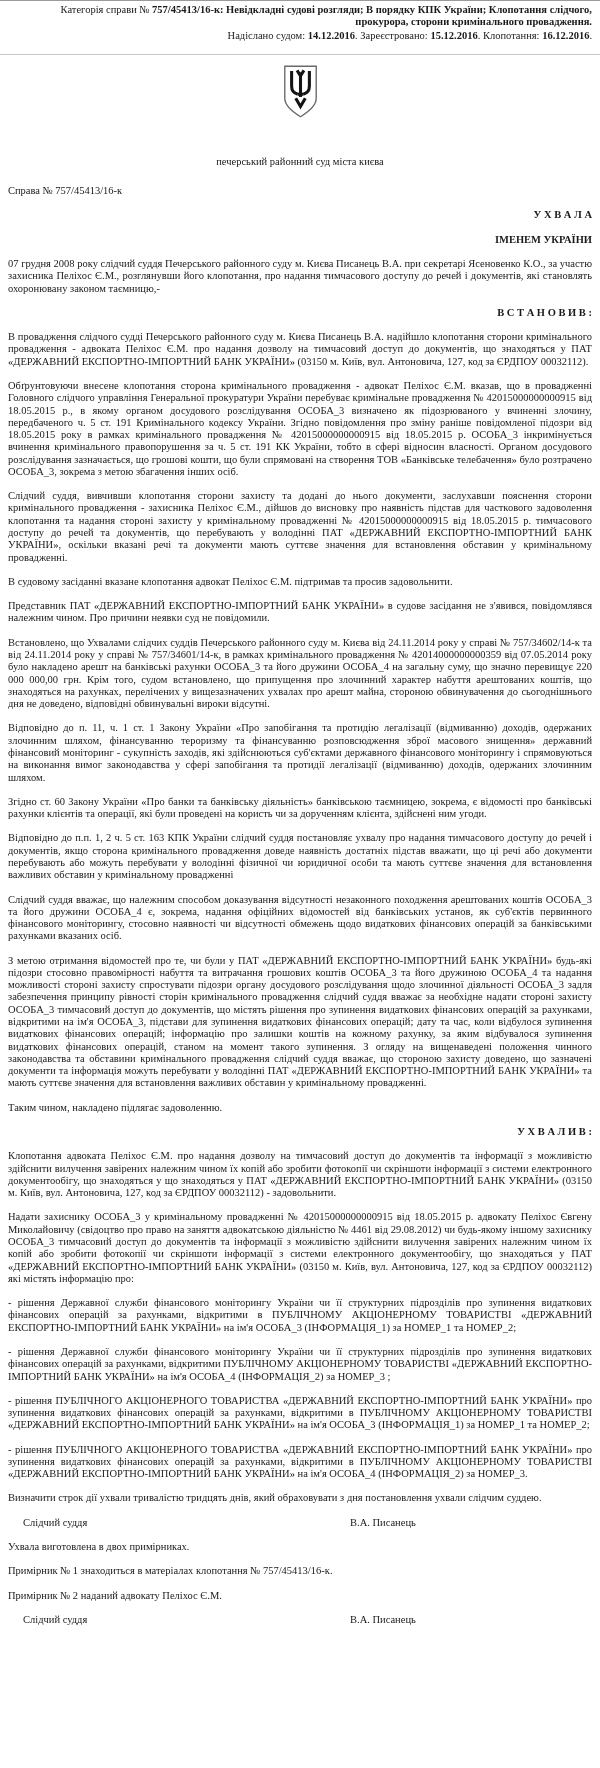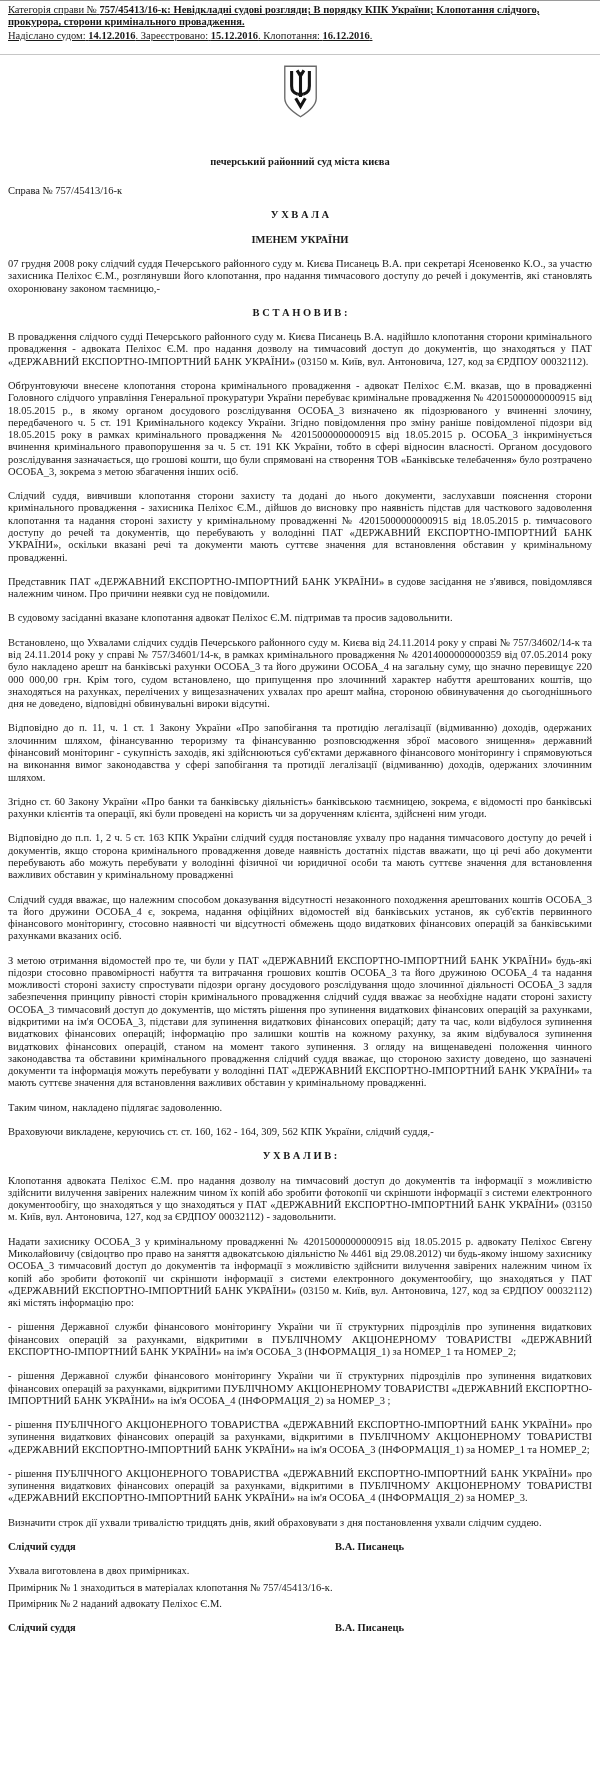--- a/index.html
+++ b/index.html
@@ -10,54 +10,54 @@
     background: #ffffff;
     color: #1a1a1a;
     font-family: "Liberation Serif", "DejaVu Serif", serif;
     font-size: 10.5px;
     line-height: 1.17;
     border-top: 1px solid #9a9a9a;
     box-sizing: border-box;
   }
   .pad { padding-left: 8px; padding-right: 8px; }
   .top-block { padding-top: 3px; }
-  .top-block p { margin: 0 0 1px 0; text-align: left; text-decoration: underline; }
+  .top-block p { margin: 0 0 1px 0; text-align: right; }
   .b { font-weight: bold; }
   .rule {
     border: none;
     border-top: 1px solid #c6c6c6;
     margin: 12px 0 0 0;
     height: 0;
   }
   .emblem-wrap {
     text-align: center;
     margin-top: 9px;
     height: 56px;
   }
   .court-name {
     text-align: center;
-    font-weight: bold;
+    font-weight: normal;
     margin: 36px 0 0 0;
   }
   .case-number {
     text-align: left;
     margin: 17px 0 0 0;
   }
   .heading {
-    text-align: center;
+    text-align: right;
     font-weight: bold;
     margin: 12px 0;
   }
   .para {
     margin: 12px 0;
     text-align: justify;
   }
-  .sig-row { display: flex; margin: 12px 0; font-weight: bold; }
+  .sig-row { display: flex; margin: 12px 15px; }
   .sig-label { flex: 0 0 327px; }
-  .note { margin: 4px 0; }
+  .note { margin: 12px 0; }
 </style>
 </head>
 <body>
 
 <div class="pad top-block">
   <p><span>Категорія справи №</span> <span class="b">757/45413/16-к: Невідкладні судові розгляди; В порядку КПК України; Клопотання слідчого, прокурора, сторони кримінального провадження.</span></p>
   <p><span>Надіслано судом:</span> <span class="b">14.12.2016</span><span>. Зареєстровано:</span> <span class="b">15.12.2016</span><span>. Клопотання:</span> <span class="b">16.12.2016</span><span>.</span></p>
 </div>
 
 <hr class="rule">
@@ -84,30 +84,29 @@
   <div class="heading">ІМЕНЕМ УКРАЇНИ</div>
 
   <p class="para">07 грудня 2008 року слідчий суддя Печерського районного суду м. Києва Писанець В.А. при секретарі Ясеновенко К.О., за участю захисника Пеліхос Є.М., розглянувши його клопотання, про надання тимчасового доступу до речей і документів, які становлять охоронювану законом таємницю,-</p>
 
   <div class="heading">В С Т А Н О В И В :</div>
 
   <div>
       <p class="para">В провадження слідчого судді Печерського районного суду м. Києва Писанець В.А. надійшло клопотання сторони кримінального провадження - адвоката Пеліхос Є.М. про надання дозволу на тимчасовий доступ до документів, що знаходяться у ПАТ «ДЕРЖАВНИЙ ЕКСПОРТНО-ІМПОРТНИЙ БАНК УКРАЇНИ» (03150 м. Київ, вул. Антоновича, 127, код за ЄРДПОУ 00032112).</p>
       <p class="para">Обґрунтовуючи внесене клопотання сторона кримінального провадження - адвокат Пеліхос Є.М. вказав, що в провадженні Головного слідчого управління Генеральної прокуратури України перебуває кримінальне провадження № 42015000000000915 від 18.05.2015 р., в якому органом досудового розслідування ОСОБА_3 визначено як підозрюваного у вчиненні злочину, передбаченого ч. 5 ст. 191 Кримінального кодексу України. Згідно повідомлення про зміну раніше повідомленої підозри від 18.05.2015 року в рамках кримінального провадження № 42015000000000915 від 18.05.2015 р. ОСОБА_3 інкримінується вчинення кримінального правопорушення за ч. 5 ст. 191 КК України, тобто в сфері відносин власності. Органом досудового розслідування зазначається, що грошові кошти, що були спрямовані на створення ТОВ «Банківське телебачення» було розтрачено ОСОБА_3, зокрема з метою збагачення інших осіб.</p>
       <p class="para">Слідчий суддя, вивчивши клопотання сторони захисту та додані до нього документи, заслухавши пояснення сторони кримінального провадження - захисника Пеліхос Є.М., дійшов до висновку про наявність підстав для часткового задоволення клопотання та надання стороні захисту у кримінальному провадженні № 42015000000000915 від 18.05.2015 р. тимчасового доступу до речей та документів, що перебувають у володінні ПАТ «ДЕРЖАВНИЙ ЕКСПОРТНО-ІМПОРТНИЙ БАНК УКРАЇНИ», оскільки вказані речі та документи мають суттєве значення для встановлення обставин у кримінальному провадженні.</p>
+      <p class="para">В судовому засіданні вказане клопотання адвокат Пеліхос Є.М. підтримав та просив задовольнити.</p>
       <p class="para">Представник ПАТ «ДЕРЖАВНИЙ ЕКСПОРТНО-ІМПОРТНИЙ БАНК УКРАЇНИ» в судове засідання не з'явився, повідомлявся належним чином. Про причини неявки суд не повідомили.</p>
-      <p class="para">В судовому засіданні вказане клопотання адвокат Пеліхос Є.М. підтримав та просив задовольнити.</p>
       <p class="para">Встановлено, що Ухвалами слідчих суддів Печерського районного суду м. Києва від 24.11.2014 року у справі № 757/34602/14-к та від 24.11.2014 року у справі № 757/34601/14-к, в рамках кримінального провадження № 42014000000000359 від 07.05.2014 року було накладено арешт на банківські рахунки ОСОБА_3 та його дружини ОСОБА_4 на загальну суму, що значно перевищує 220 000 000,00 грн. Крім того, судом встановлено, що припущення про злочинний характер набуття арештованих коштів, що знаходяться на рахунках, перелічених у вищезазначених ухвалах про арешт майна, стороною обвинувачення до сьогоднішнього дня не доведено, відповідні обвинувальні вироки відсутні.</p>
       <p class="para">Відповідно до п. 11, ч. 1 ст. 1 Закону України «Про запобігання та протидію легалізації (відмиванню) доходів, одержаних злочинним шляхом, фінансуванню тероризму та фінансуванню розповсюдження зброї масового знищення» державний фінансовий моніторинг - сукупність заходів, які здійснюються суб'єктами державного фінансового моніторингу і спрямовуються на виконання вимог законодавства у сфері запобігання та протидії легалізації (відмиванню) доходів, одержаних злочинним шляхом.</p>
       <p class="para">Згідно ст. 60 Закону України «Про банки та банківську діяльність» банківською таємницею, зокрема, є відомості про банківські рахунки клієнтів та операції, які були проведені на користь чи за дорученням клієнта, здійснені ним угоди.</p>
       <p class="para">Відповідно до п.п. 1, 2 ч. 5 ст. 163 КПК України слідчий суддя постановляє ухвалу про надання тимчасового доступу до речей і документів, якщо сторона кримінального провадження доведе наявність достатніх підстав вважати, що ці речі або документи перебувають або можуть перебувати у володінні фізичної чи юридичної особи та мають суттєве значення для встановлення важливих обставин у кримінальному провадженні</p>
       <p class="para">Слідчий суддя вважає, що належним способом доказування відсутності незаконного походження арештованих коштів ОСОБА_3 та його дружини ОСОБА_4 є, зокрема, надання офіційних відомостей від банківських установ, як суб'єктів первинного фінансового моніторингу, стосовно наявності чи відсутності обмежень щодо видаткових фінансових операцій за банківськими рахунками вказаних осіб.</p>
       <p class="para">З метою отримання відомостей про те, чи були у ПАТ «ДЕРЖАВНИЙ ЕКСПОРТНО-ІМПОРТНИЙ БАНК УКРАЇНИ» будь-які підозри стосовно правомірності набуття та витрачання грошових коштів ОСОБА_3 та його дружиною ОСОБА_4 та надання можливості стороні захисту спростувати підозри органу досудового розслідування щодо злочинної діяльності ОСОБА_3 задля забезпечення принципу рівності сторін кримінального провадження слідчий суддя вважає за необхідне надати стороні захисту ОСОБА_3 тимчасовий доступ до документів, що містять рішення про зупинення видаткових фінансових операцій за рахунками, відкритими на ім'я ОСОБА_3, підстави для зупинення видаткових фінансових операцій; дату та час, коли відбулося зупинення видаткових фінансових операцій; інформацію про залишки коштів на кожному рахунку, за яким відбувалося зупинення видаткових фінансових операцій, станом на момент такого зупинення. З огляду на вищенаведені положення чинного законодавства та обставини кримінального провадження слідчий суддя вважає, що стороною захисту доведено, що зазначені документи та інформація можуть перебувати у володінні ПАТ «ДЕРЖАВНИЙ ЕКСПОРТНО-ІМПОРТНИЙ БАНК УКРАЇНИ» та мають суттєве значення для встановлення важливих обставин у кримінальному провадженні.</p>
       <p class="para">Таким чином, накладено підлягає задоволенню.</p>
-      <p class="para">Враховуючи викладене, керуючись ст. ст. 160, 162 - 164, 309, 562 КПК України, слідчий суддя,-</p>
     </div>
 
   <div class="heading">У Х В А Л И В :</div>
 
   <div>
       <p class="para">Клопотання адвоката Пеліхос Є.М. про надання дозволу на тимчасовий доступ до документів та інформації з можливістю здійснити вилучення завірених належним чином їх копій або зробити фотокопії чи скріншоти інформації з системи електронного документообігу, що знаходяться у що знаходяться у ПАТ «ДЕРЖАВНИЙ ЕКСПОРТНО-ІМПОРТНИЙ БАНК УКРАЇНИ» (03150 м. Київ, вул. Антоновича, 127, код за ЄРДПОУ 00032112) - задовольнити.</p>
       <p class="para">Надати захиснику ОСОБА_3 у кримінальному провадженні № 42015000000000915 від 18.05.2015 р. адвокату Пеліхос Євгену Миколайовичу (свідоцтво про право на заняття адвокатською діяльністю № 4461 від 29.08.2012) чи будь-якому іншому захиснику ОСОБА_3 тимчасовий доступ до документів та інформації з можливістю здійснити вилучення завірених належним чином їх копій або зробити фотокопії чи скріншоти інформації з системи електронного документообігу, що знаходяться у ПАТ «ДЕРЖАВНИЙ ЕКСПОРТНО-ІМПОРТНИЙ БАНК УКРАЇНИ» (03150 м. Київ, вул. Антоновича, 127, код за ЄРДПОУ 00032112) які містять інформацію про:</p>
       <p class="para">- рішення Державної служби фінансового моніторингу України чи її структурних підрозділів про зупинення видаткових фінансових операцій за рахунками, відкритими в ПУБЛІЧНОМУ АКЦІОНЕРНОМУ ТОВАРИСТВІ «ДЕРЖАВНИЙ ЕКСПОРТНО-ІМПОРТНИЙ БАНК УКРАЇНИ» на ім'я ОСОБА_3 (ІНФОРМАЦІЯ_1) за НОМЕР_1 та НОМЕР_2;</p>
       <p class="para">- рішення Державної служби фінансового моніторингу України чи її структурних підрозділів про зупинення видаткових фінансових операцій за рахунками, відкритими ПУБЛІЧНОМУ АКЦІОНЕРНОМУ ТОВАРИСТВІ «ДЕРЖАВНИЙ ЕКСПОРТНО-ІМПОРТНИЙ БАНК УКРАЇНИ» на ім'я ОСОБА_4 (ІНФОРМАЦІЯ_2) за НОМЕР_3 ;</p>
       <p class="para">- рішення ПУБЛІЧНОГО АКЦІОНЕРНОГО ТОВАРИСТВА «ДЕРЖАВНИЙ ЕКСПОРТНО-ІМПОРТНИЙ БАНК УКРАЇНИ» про зупинення видаткових фінансових операцій за рахунками, відкритими в ПУБЛІЧНОМУ АКЦІОНЕРНОМУ ТОВАРИСТВІ «ДЕРЖАВНИЙ ЕКСПОРТНО-ІМПОРТНИЙ БАНК УКРАЇНИ» на ім'я ОСОБА_3 (ІНФОРМАЦІЯ_1) за НОМЕР_1 та НОМЕР_2;</p>

